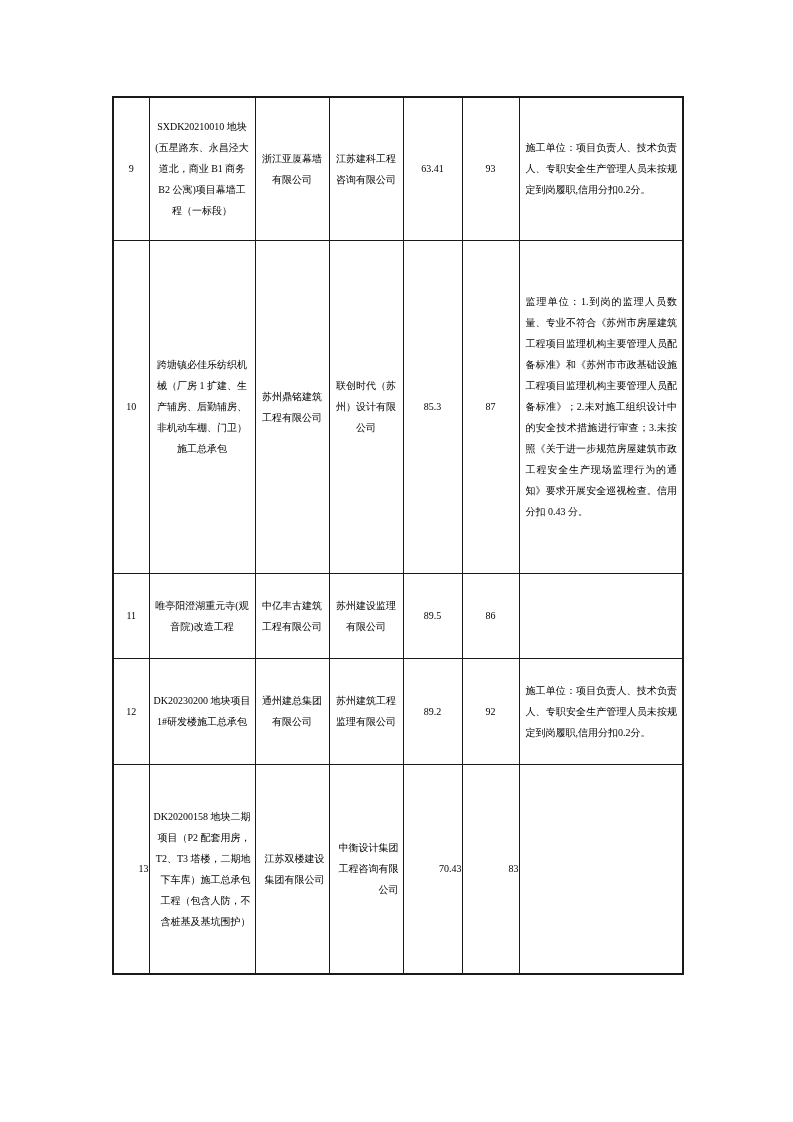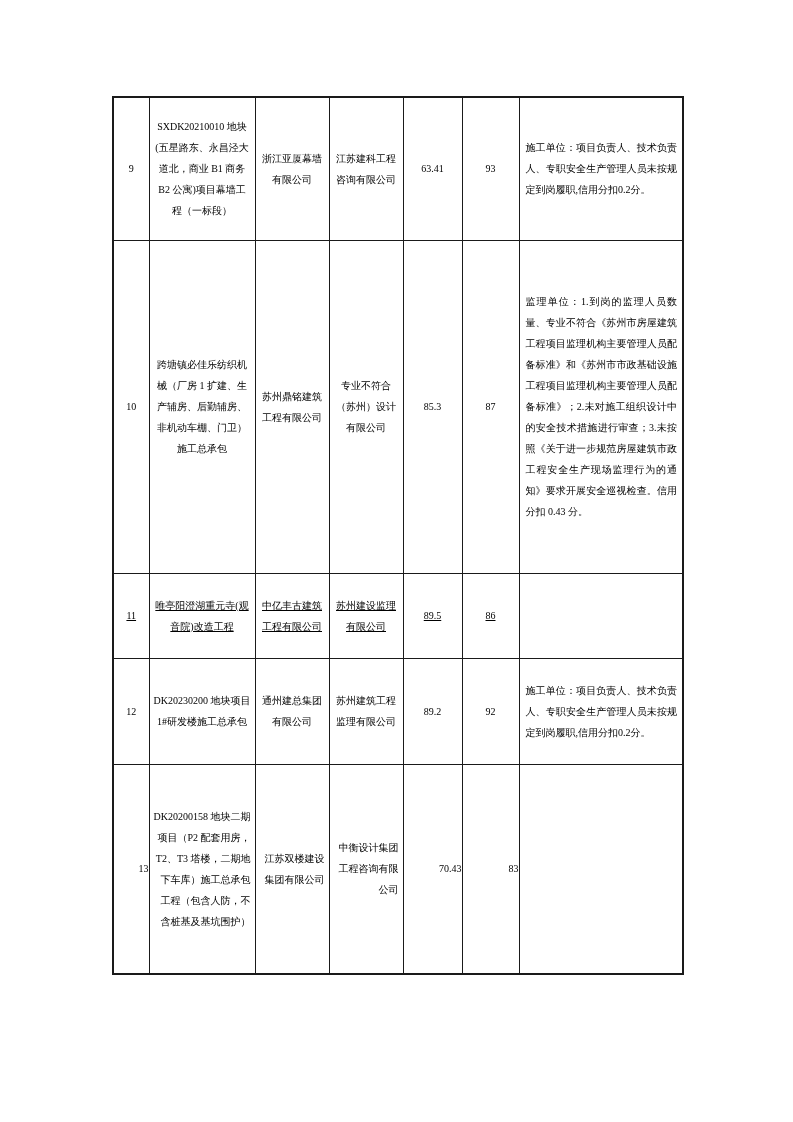--- a/index.html
+++ b/index.html
@@ -36,21 +36,21 @@
   td.c-co    { text-align: center; padding: 7px 4px; }
   td.c-score { text-align: center; }
   td.c-remark {
     text-align: justify;
     vertical-align: middle;
     padding: 2px 5px 2px 6px;
   }
   td.c-remark .remark-label { font-weight: normal; }
   tr.r0 td { height: 143px; }
   tr.r1 td { height: 333px; }
-  tr.r2 td { height: 85px; text-decoration: underline;  }
+  tr.r2 td { height: 85px;  }
   tr.r3 td { height: 106px; }
   tr.r4 td { height: 210px; text-align: right; }
 </style>
 </head>
 <body>
 
 <div class="page">
   <table class="eval">
     <colgroup>
       <col style="width:36px">
@@ -68,21 +68,21 @@
         <td class="c-co">浙江亚厦幕墙有限公司</td>
         <td class="c-co">江苏建科工程咨询有限公司</td>
         <td class="c-score">63.41</td>
         <td class="c-score">93</td>
         <td class="c-remark"><span class="remark-label">施工单位：</span><span>项目负责人、技术负责人、专职安全生产管理人员未按规定到岗履职,信用分扣0.2分。</span></td>
       </tr>
       <tr class="r1">
         <td class="c-no">10</td>
         <td class="c-proj">跨塘镇必佳乐纺织机械（厂房 1 扩建、生产辅房、后勤辅房、非机动车棚、门卫）施工总承包</td>
         <td class="c-co">苏州鼎铭建筑工程有限公司</td>
-        <td class="c-co">专业不符合（苏州）设计有限公司</td>
+        <td class="c-co">联创时代（苏州）设计有限公司</td>
         <td class="c-score">85.3</td>
         <td class="c-score">87</td>
         <td class="c-remark"><span class="remark-label">监理单位：</span><span>1.到岗的监理人员数量、专业不符合《苏州市房屋建筑工程项目监理机构主要管理人员配备标准》和《苏州市市政基础设施工程项目监理机构主要管理人员配备标准》；2.未对施工组织设计中的安全技术措施进行审查；3.未按照《关于进一步规范房屋建筑市政工程安全生产现场监理行为的通知》要求开展安全巡视检查。信用分扣 0.43 分。</span></td>
       </tr>
       <tr class="r2">
         <td class="c-no">11</td>
         <td class="c-proj">唯亭阳澄湖重元寺(观音院)改造工程</td>
         <td class="c-co">中亿丰古建筑工程有限公司</td>
         <td class="c-co">苏州建设监理有限公司</td>
         <td class="c-score">89.5</td>

